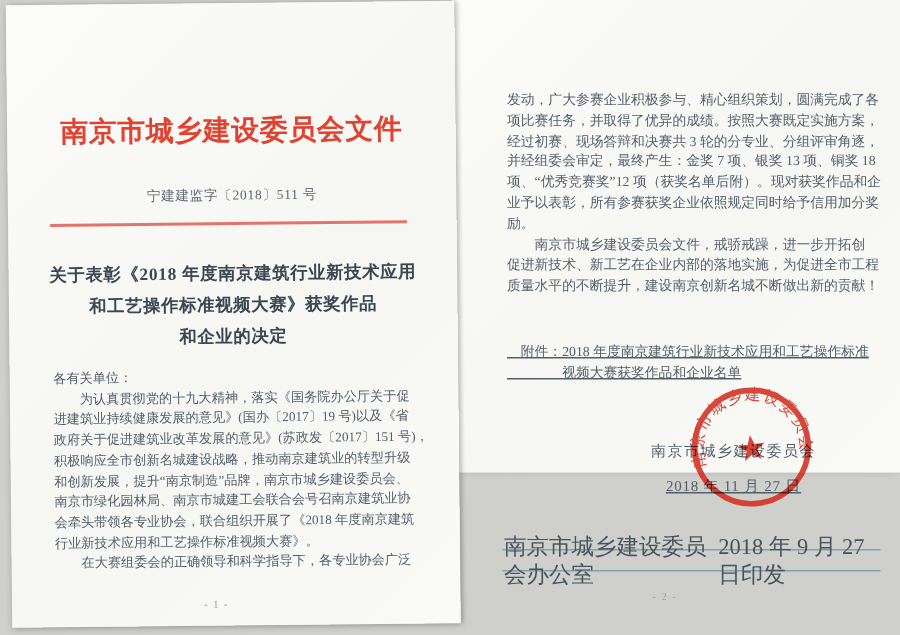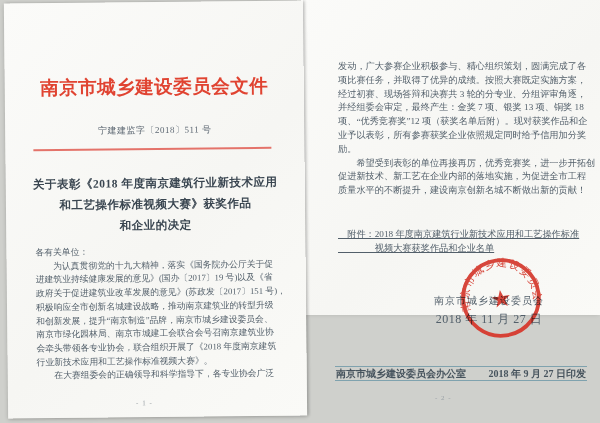--- a/index.html
+++ b/index.html
@@ -58,54 +58,54 @@
   .r-attach{
     position:absolute;top:227px;left:37px;width:250px;
     font-size:9.2px;color:#525f6a;line-height:14px;text-decoration:underline;
   }
   .tline{white-space:pre;}
   .signature{
     position:absolute;top:294px;left:125px;width:126px;
     text-align:center;color:#525f6a;
   }
   .sig-org{font-size:10px;letter-spacing:1px;}
-  .sig-date{font-size:12px;margin-top:3px;letter-spacing:0.5px;}
+  .sig-date{font-size:10px;margin-top:9px;letter-spacing:0.5px;text-decoration:underline;}
   .stamp{
     position:absolute;left:158px;top:256px;width:84px;height:84px;
     color:var(--seal-red);opacity:0.85;mix-blend-mode:multiply;
     transform:rotate(-8deg);
   }
   .stamp svg{width:100%;height:100%;display:block;}
   .footer{
     position:absolute;top:366px;left:34px;width:252px;height:15px;
     border-top:1px solid var(--footer-line);
     border-bottom:1px solid var(--footer-line);
     box-sizing:border-box;
     display:flex;justify-content:space-between;align-items:center;
-    font-size:10px;color:#46535d;padding:0 1px;font-weight:bold;
+    font-size:15px;color:#46535d;padding:0 1px;
   }
   .pageno{
     position:absolute;font-size:7px;color:#9aa1a6;letter-spacing:1px;
   }
   .pageno-1{left:128px;top:397px;}
   .pageno-2{left:134px;top:394px;}
 </style>
 </head>
 <body>
 
 <div class="page page-right">
   <div class="r-body">
       <div class="tline">发动，广大参赛企业积极参与、精心组织策划，圆满完成了各</div>
       <div class="tline">项比赛任务，并取得了优异的成绩。按照大赛既定实施方案，</div>
       <div class="tline">经过初赛、现场答辩和决赛共 3 轮的分专业、分组评审角逐，</div>
       <div class="tline">并经组委会审定，最终产生：金奖 7 项、银奖 13 项、铜奖 18</div>
       <div class="tline">项、“优秀竞赛奖”12 项（获奖名单后附）。现对获奖作品和企</div>
       <div class="tline">业予以表彰，所有参赛获奖企业依照规定同时给予信用加分奖</div>
       <div class="tline">励。</div>
-      <div class="tline">　　希望受到表彰的单位再接再厉，优秀竞赛奖，进一步开拓创</div>
+      <div class="tline">　　南京市城乡建设委员会文件，戒骄戒躁，进一步开拓创</div>
       <div class="tline">促进新技术、新工艺在企业内部的落地实施，为促进全市工程</div>
       <div class="tline">质量水平的不断提升，建设南京创新名城不断做出新的贡献！</div>
     </div>
   <div class="r-attach">
       <div class="tline">　附件：2018 年度南京建筑行业新技术应用和工艺操作标准</div>
       <div class="tline">　　　　视频大赛获奖作品和企业名单</div>
     </div>
 
   <div class="signature">
     <div class="sig-org">南京市城乡建设委员会</div>

